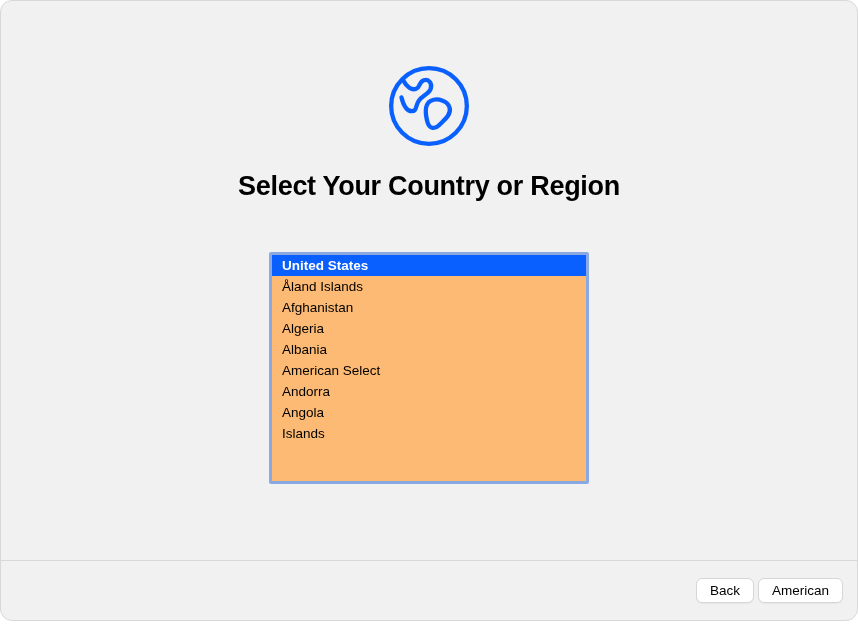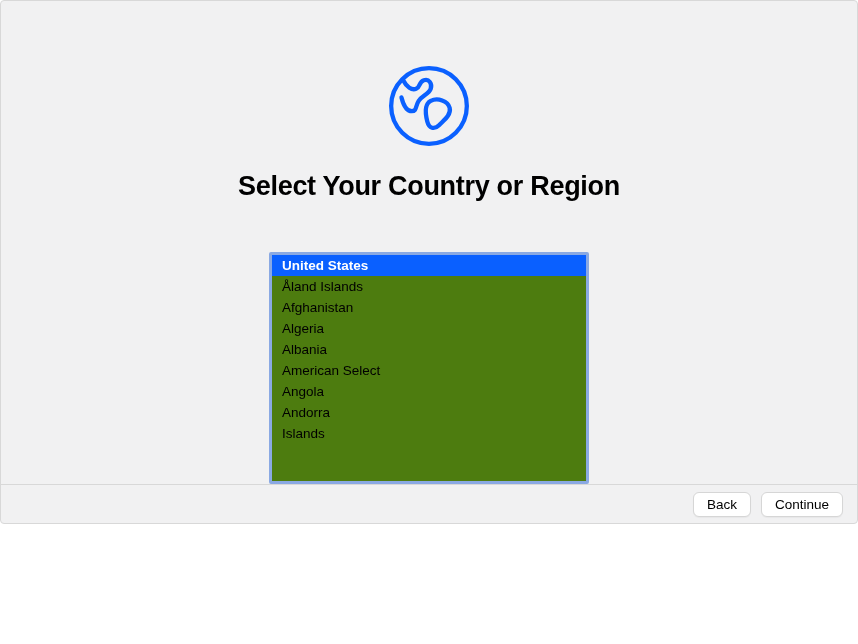--- a/index.html
+++ b/index.html
@@ -9,23 +9,23 @@
     }
     body {
       font-family: -apple-system, BlinkMacSystemFont, "Helvetica Neue", Helvetica, Arial, sans-serif;
       background: #fff;
       width: 858px;
       height: 644px;
       overflow: hidden;
     }
     .window {
       width: 858px;
-      height: 524px;
+      height: 621px;
       background: #f1f1f2;
-      border-radius: 4px;
+      border-radius: 12px;
       position: relative;
       display: flex;
       flex-direction: column;
       border: 1px solid #d8d8d8;
     }
     .main {
       flex: 1;
       display: flex;
       flex-direction: column;
       align-items: center;
@@ -46,21 +46,21 @@
     .title {
       font-size: 27px;
       font-weight: 700;
       color: #000;
       margin-bottom: 50px;
       letter-spacing: -0.3px;
     }
     .listbox {
       width: 320px;
       height: 232px;
-      background: #4d7c0f;
+      background: #fdba74;
       border: 3px solid #8aa9e3;
       border-radius: 2px;
       overflow-y: auto;
       overflow-x: hidden;
       outline: none;
     }
     .listbox::-webkit-scrollbar {
       width: 0;
     }
     .list-item {
@@ -79,21 +79,21 @@
       color: #fff;
       font-weight: 600;
     }
     .footer {
       height: 60px;
       border-top: 1px solid #d8d8d8;
       display: flex;
       align-items: center;
       justify-content: flex-end;
       padding: 0 14px;
-      gap: 10px;
+      gap: 4px;
     }
     .btn {
       background: #fff;
       border: 1px solid #d6d6d6;
       border-radius: 6px;
       font-size: 13.5px;
       color: #000;
       padding: 4px 13px;
       cursor: default;
       box-shadow: 0 1px 1px rgba(0,0,0,0.04);
@@ -113,22 +113,22 @@
       </svg>
     </div>
     <h1 class="title">Select Your Country or Region</h1>
     <div class="listbox" tabindex="0" role="listbox">
         <div class="list-item selected" role="option">United States</div>
         <div class="list-item" role="option">Åland Islands</div>
         <div class="list-item" role="option">Afghanistan</div>
         <div class="list-item" role="option">Algeria</div>
         <div class="list-item" role="option">Albania</div>
         <div class="list-item" role="option">American Select</div>
+        <div class="list-item" role="option">Andorra</div>
         <div class="list-item" role="option">Angola</div>
-        <div class="list-item" role="option">Andorra</div>
         <div class="list-item" role="option">Islands</div>
       </div>
   </div>
   <div class="footer">
     <button class="btn">Back</button>
-    <button class="btn">Continue</button>
+    <button class="btn">American</button>
   </div>
 </div>
 
 </body></html>

